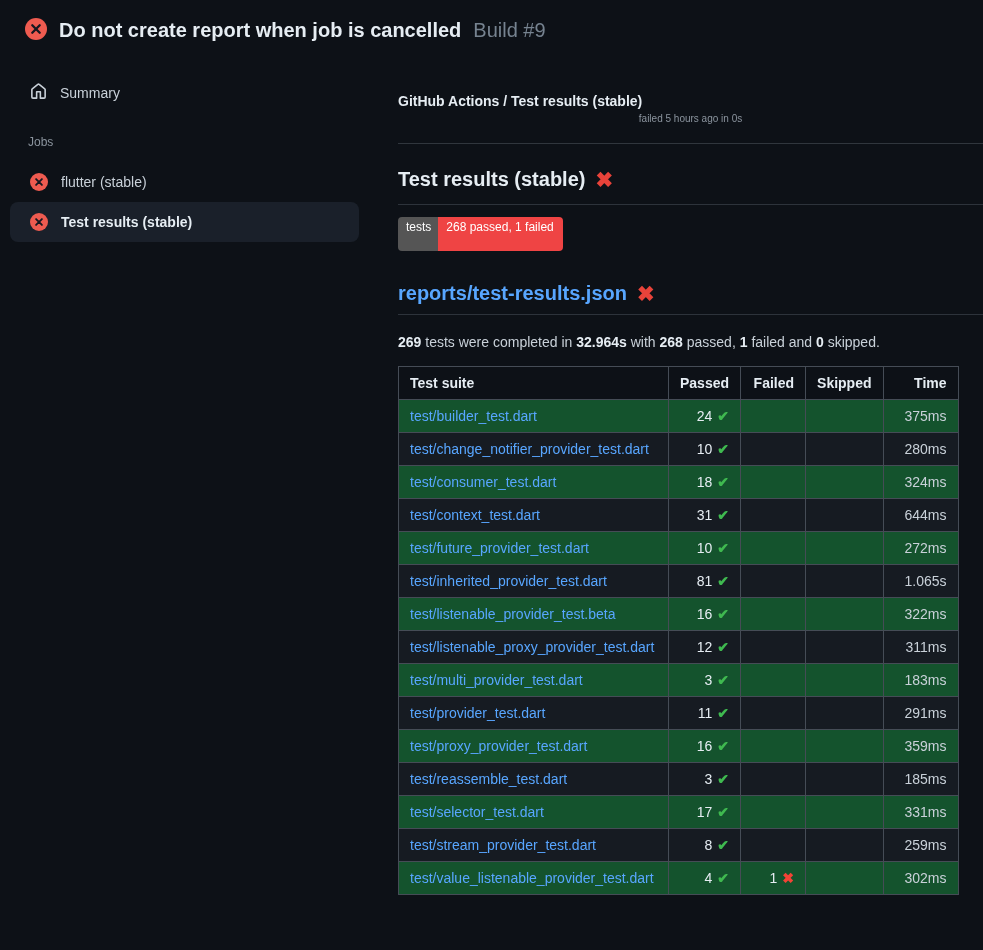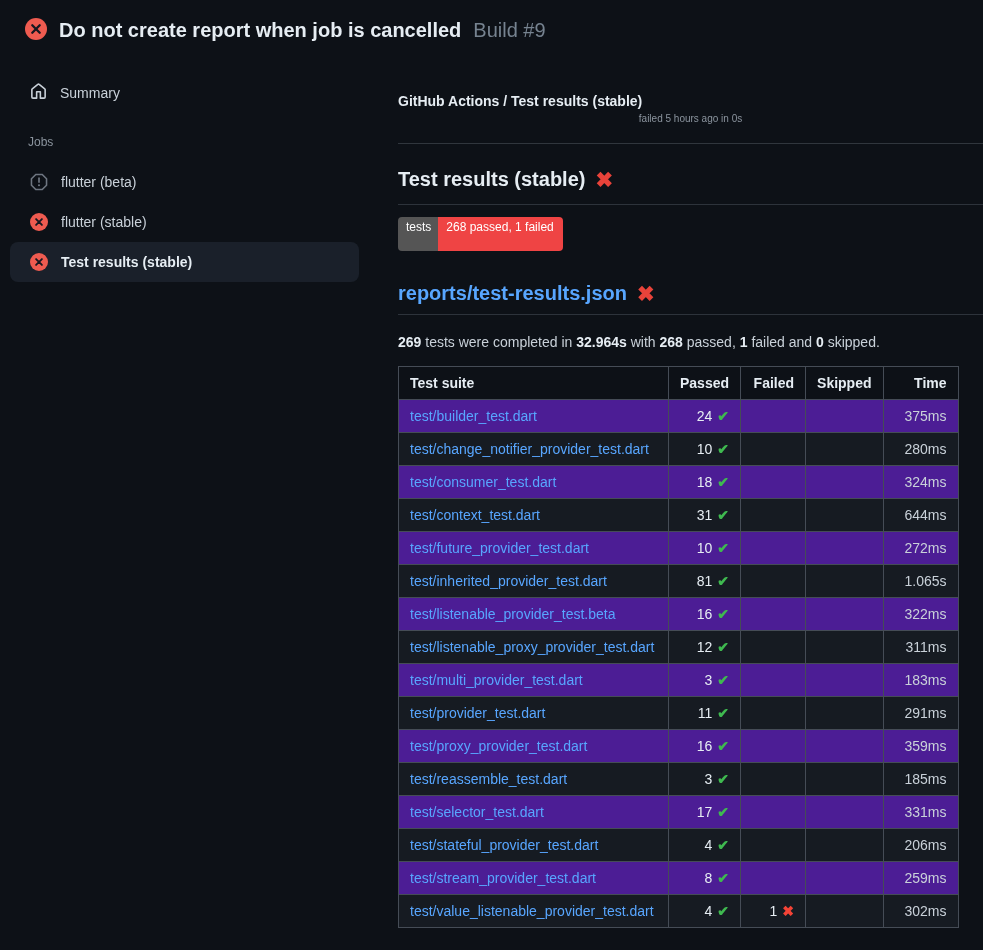--- a/index.html
+++ b/index.html
@@ -41,21 +41,21 @@
   .summary-line { margin:19px 0 0 0; color:#c9d1d9; font-size:14px; }
   .summary-line .b { font-weight:700; color:#e6edf3; }
   
   table.results { border-collapse:collapse; margin-top:16px; font-size:14px; table-layout:fixed; }
   .results th, .results td { border:1px solid #454c56; padding:8px 11px; overflow:hidden; white-space:nowrap; }
   .results th { color:#e6edf3; font-weight:700; text-align:right; }
   .results th.c-suite { text-align:left; }
   .results td.c-suite a { color:#58a6ff; text-decoration:none; }
   .results td.num { text-align:right; color:#e6edf3; }
   .results td.c-time { text-align:right; color:#c9d1d9; }
-  .results tbody tr { background:#4c1d95; }
+  .results tbody tr { background:#14532d; }
   .results tbody tr:nth-child(even) { background:#161b22; }
   .glyph-check { color:#3fb950; font-weight:700; margin-left:5px; }
   .glyph-x { color:#f44336; font-weight:700; margin-left:5px; }
 </style>
 </head>
 <body>
 
 <header class="page-header">
   <span>
     <svg width="22" height="22" viewBox="0 0 16 16">
@@ -72,30 +72,20 @@
     <div class="summary-row">
       <span>
         <svg width="17" height="17" viewBox="0 0 16 16" fill="#c9d1d9">
           <path d="M6.906.664a1.749 1.749 0 0 1 2.187 0l5.25 4.2c.415.332.657.835.657 1.367v7.019A1.75 1.75 0 0 1 13.25 15h-3.5a.75.75 0 0 1-.75-.75V9H7v5.25a.75.75 0 0 1-.75.75h-3.5A1.75 1.75 0 0 1 1 13.25V6.23c0-.531.242-1.034.657-1.366l5.25-4.2Zm1.25 1.171a.25.25 0 0 0-.312 0l-5.25 4.2a.25.25 0 0 0-.094.196v7.019c0 .138.112.25.25.25H5.5V8.25a.75.75 0 0 1 .75-.75h3.5a.75.75 0 0 1 .75.75v5.25h2.75a.25.25 0 0 0 .25-.25V6.23a.25.25 0 0 0-.094-.195l-5.25-4.2Z"></path>
         </svg>
       </span>
       <span>Summary</span>
     </div>
     <div class="jobs-heading">Jobs</div>
     <div class="job-list" id="job-list">
-        <div class="job-item">
-          <span style="display: flex;">
-            <svg width="18" height="18" viewBox="0 0 16 16" fill="none">
-              <path d="M5.15 1.3h5.7l3.85 3.85v5.7l-3.85 3.85h-5.7L1.3 10.85v-5.7Z" stroke="#6e7681" stroke-width="1.4"></path>
-              <path d="M8 4.6v3.5" stroke="#6e7681" stroke-width="1.5" stroke-linecap="round"></path>
-              <circle cx="8" cy="10.9" r="0.95" fill="#6e7681"></circle>
-            </svg>
-          </span>
-          <span>flutter (beta)</span>
-        </div>
         <div class="job-item">
           <span style="display: flex;">
             <svg width="18" height="18" viewBox="0 0 16 16">
               <circle cx="8" cy="8" r="8" fill="#ee5b50"></circle>
               <path d="M5.4 5.4 L10.6 10.6 M10.6 5.4 L5.4 10.6" stroke="#141821" stroke-width="1.6" stroke-linecap="round"></path>
             </svg>
           </span>
           <span>flutter (stable)</span>
         </div>
         <div class="job-item active">
@@ -229,27 +219,20 @@
             <td class="c-time">185ms</td>
           </tr>
           <tr>
             <td class="c-suite"><a href="#">test/selector_test.dart</a></td>
             <td class="num c-passed">17<span class="glyph-check">✔</span></td>
             <td class="num c-failed"></td>
             <td class="num c-skipped"></td>
             <td class="c-time">331ms</td>
           </tr>
           <tr>
-            <td class="c-suite"><a href="#">test/stateful_provider_test.dart</a></td>
-            <td class="num c-passed">4<span class="glyph-check">✔</span></td>
-            <td class="num c-failed"></td>
-            <td class="num c-skipped"></td>
-            <td class="c-time">206ms</td>
-          </tr>
-          <tr>
             <td class="c-suite"><a href="#">test/stream_provider_test.dart</a></td>
             <td class="num c-passed">8<span class="glyph-check">✔</span></td>
             <td class="num c-failed"></td>
             <td class="num c-skipped"></td>
             <td class="c-time">259ms</td>
           </tr>
           <tr>
             <td class="c-suite"><a href="#">test/value_listenable_provider_test.dart</a></td>
             <td class="num c-passed">4<span class="glyph-check">✔</span></td>
             <td class="num c-failed">1<span class="glyph-x">✖</span></td>

